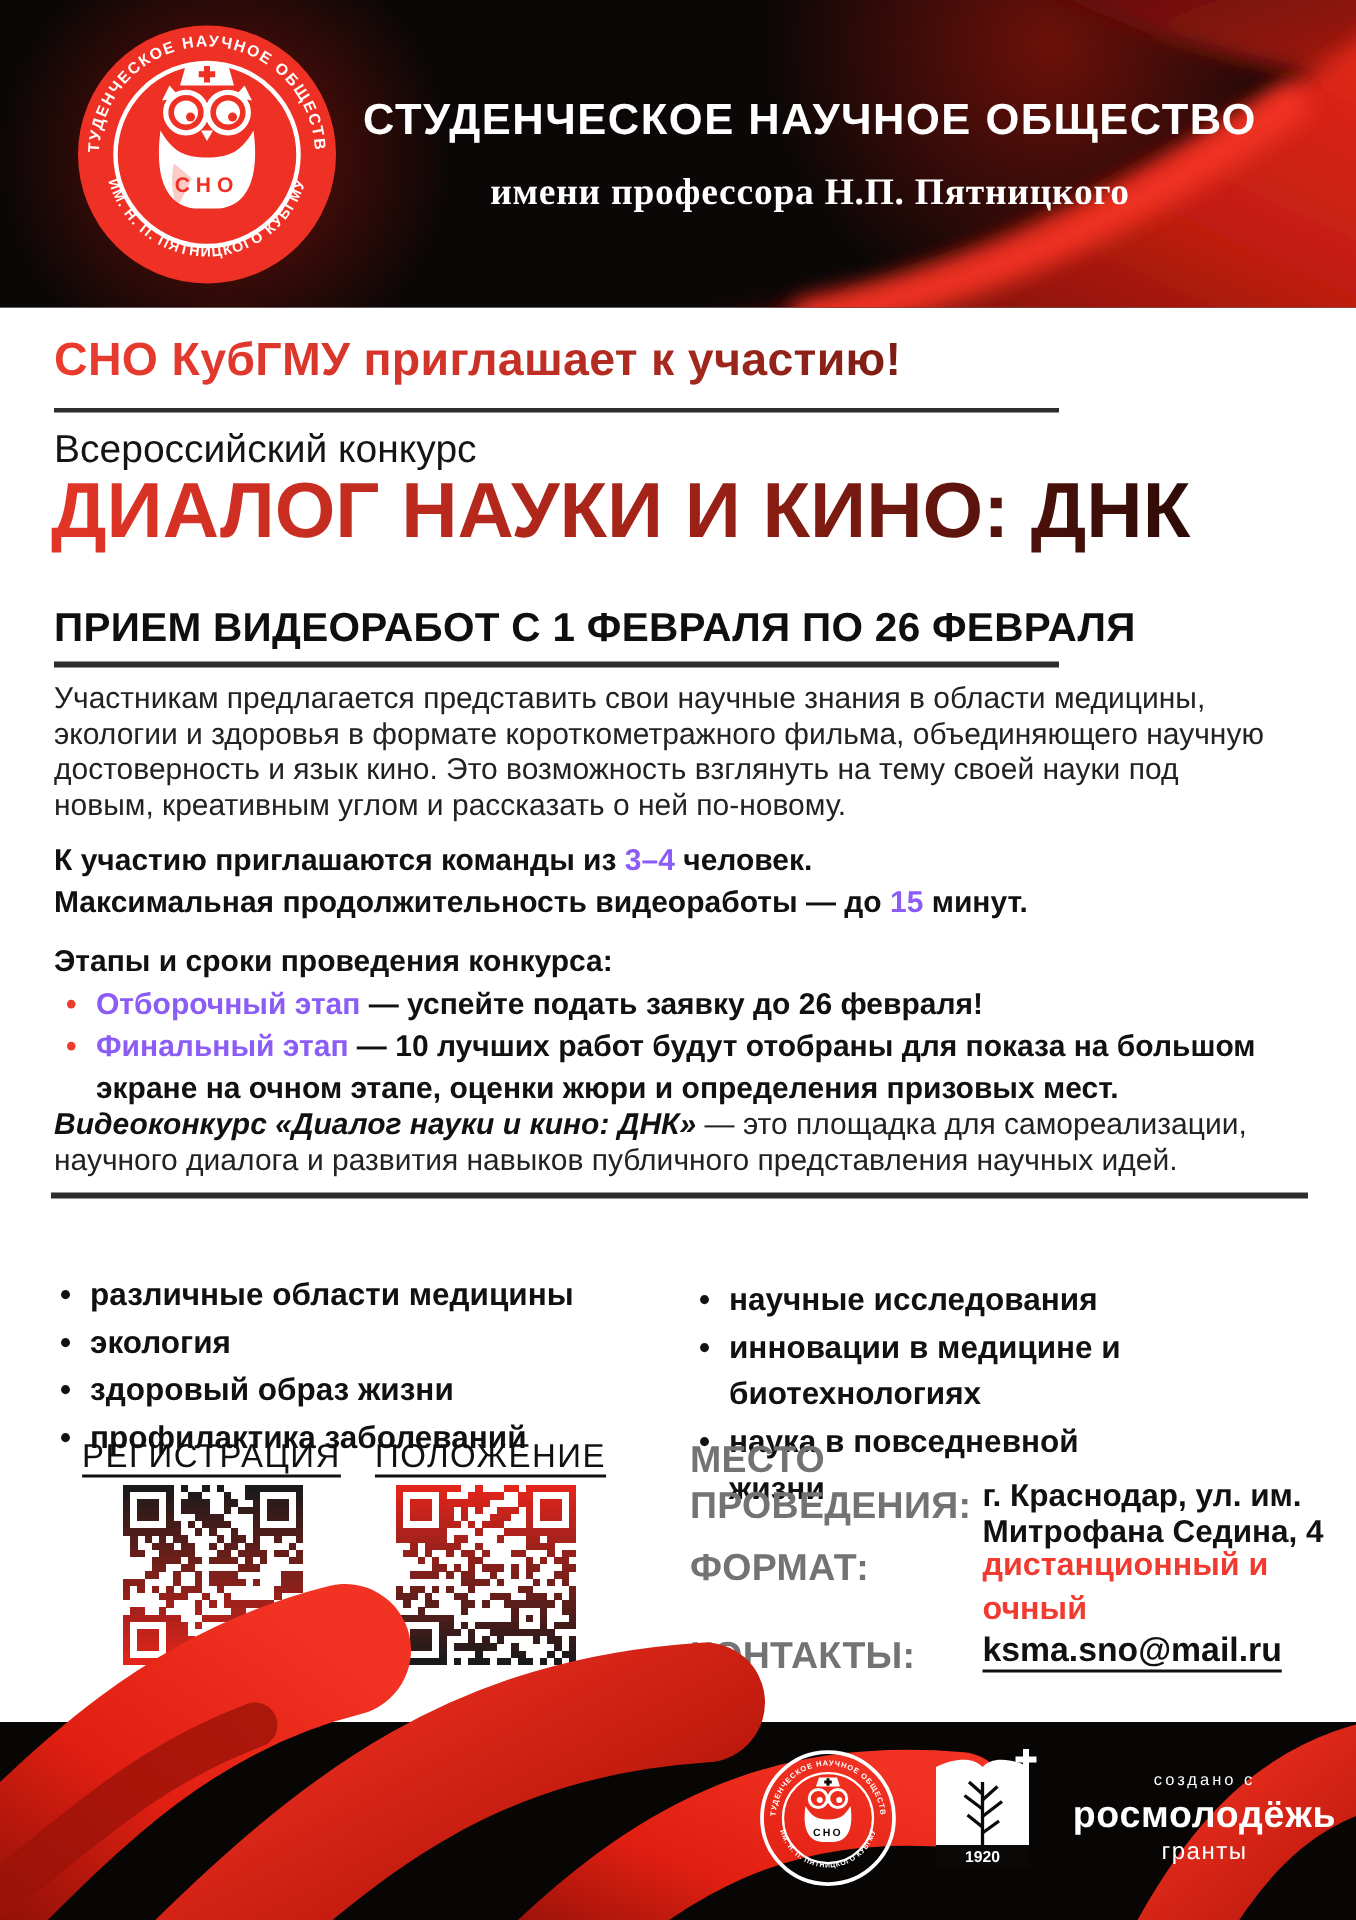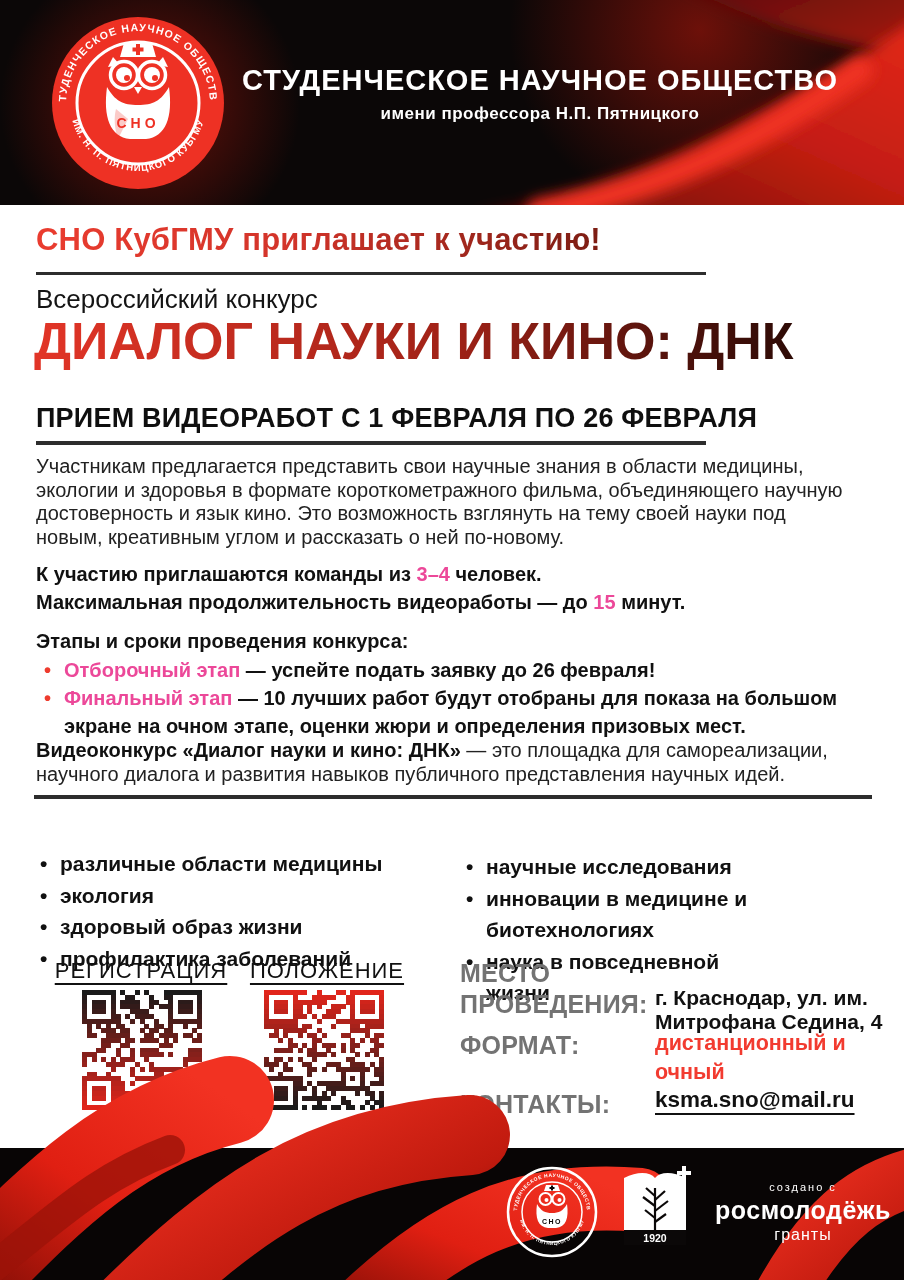--- a/index.html
+++ b/index.html
@@ -3,21 +3,21 @@
 <meta charset="utf-8">
 <style>
   html,body{margin:0;padding:0;background:#888;}
   .poster{position:relative;width:904px;height:1280px;background:#ffffff;overflow:hidden;
           font-family:"Liberation Sans","DejaVu Sans",sans-serif;color:#1a1a1a;}
   
   .header{position:absolute;left:0;top:0;width:904px;height:205px;background:#0b0707;overflow:hidden;}
   .header svg.deco{position:absolute;left:0;top:0;}
   .org-block{position:absolute;left:240px;top:64px;width:600px;text-align:center;color:#fff;}
   .org-line1{font-size:29px;font-weight:700;letter-spacing:1px;}
-  .org-line2{font-size:17px;font-weight:700;margin-top:7px;letter-spacing:.5px;}
+  .org-line2{font-size:25px;font-weight:700;margin-top:18px;letter-spacing:.5px;font-family:Liberation Serif, serif;}
   .logo-main{position:absolute;left:50px;top:15px;width:176px;height:176px;}
   
   .grad-invite{color:#c02a1e}.grad-title{color:#8c1a10}.grad-themes{color:#c02a1e}
   @supports ((-webkit-background-clip:text) or (background-clip:text)){
     .grad-invite{background-image:linear-gradient(90deg,#ea3c2f 0%,#d2342a 45%,#7c1d13 100%);
       -webkit-background-clip:text;background-clip:text;color:transparent;}
     .grad-title{background-image:linear-gradient(90deg,#e23527 0%,#a02217 55%,#47100a 88%,#2e0b06 100%);
       -webkit-background-clip:text;background-clip:text;color:transparent;}
     .grad-themes{background-image:linear-gradient(90deg,#ea3c2f,#8c1d12);
       -webkit-background-clip:text;background-clip:text;color:transparent;}
@@ -26,28 +26,28 @@
   .invite{position:absolute;left:36px;top:222px;font-size:31px;font-weight:800;letter-spacing:.2px;}
   .hr{position:absolute;background:#2d2d2d;height:3px;}
   .hr1{left:36px;top:272px;width:670px;}
   .contest-type{position:absolute;left:36px;top:284px;font-size:26px;font-weight:400;color:#141414;}
   .big-title{position:absolute;left:34px;top:311px;font-size:52px;font-weight:800;letter-spacing:0px;white-space:nowrap;}
   .sub-heading{position:absolute;left:36px;top:403px;font-size:27px;font-weight:800;color:#0f0f0f;letter-spacing:.2px;}
   .hr2{left:36px;top:441px;width:670px;height:4px;}
   .para{position:absolute;font-size:20px;line-height:23.5px;color:#222;}
   .para1{left:36px;top:455px;width:810px;}
   .bold-lines{position:absolute;left:36px;top:560px;font-size:20px;font-weight:700;line-height:28px;color:#111;}
-  .red{color:#ec4899;}
+  .red{color:#8b5cf6;}
   .stages-head{position:absolute;left:36px;top:630px;font-size:20px;font-weight:700;color:#111;}
   ul.stage-list{position:absolute;left:38px;top:656px;width:830px;margin:0;padding:0;list-style:none;
     font-size:20px;font-weight:700;line-height:28px;color:#111;}
   ul.stage-list li{position:relative;padding-left:26px;}
   ul.stage-list li::before{content:"•";position:absolute;left:6px;color:#ee3b2d;}
   .about{left:36px;top:739px;width:812px;}
-  .about b{color:#111;}
+  .about b{color:#111;font-style:italic;}
   .hr3{left:34px;top:795px;width:838px;height:4px;}
   .themes-head{position:absolute;left:36px;top:806px;font-size:28px;font-weight:800;letter-spacing:.2px;}
   ul.theme-list{position:absolute;margin:0;padding:0;list-style:none;
     font-size:21px;font-weight:700;color:#111;line-height:31.5px;}
   ul.theme-list li{position:relative;padding-left:24px;}
   ul.theme-list li::before{content:"•";position:absolute;left:4px;color:#111;}
   .themes-left{left:36px;top:848px;width:400px;}
   .themes-right{left:462px;top:851px;width:300px;}
   
   .qr-label{position:absolute;top:958px;width:180px;text-align:center;font-size:22px;font-weight:400;

